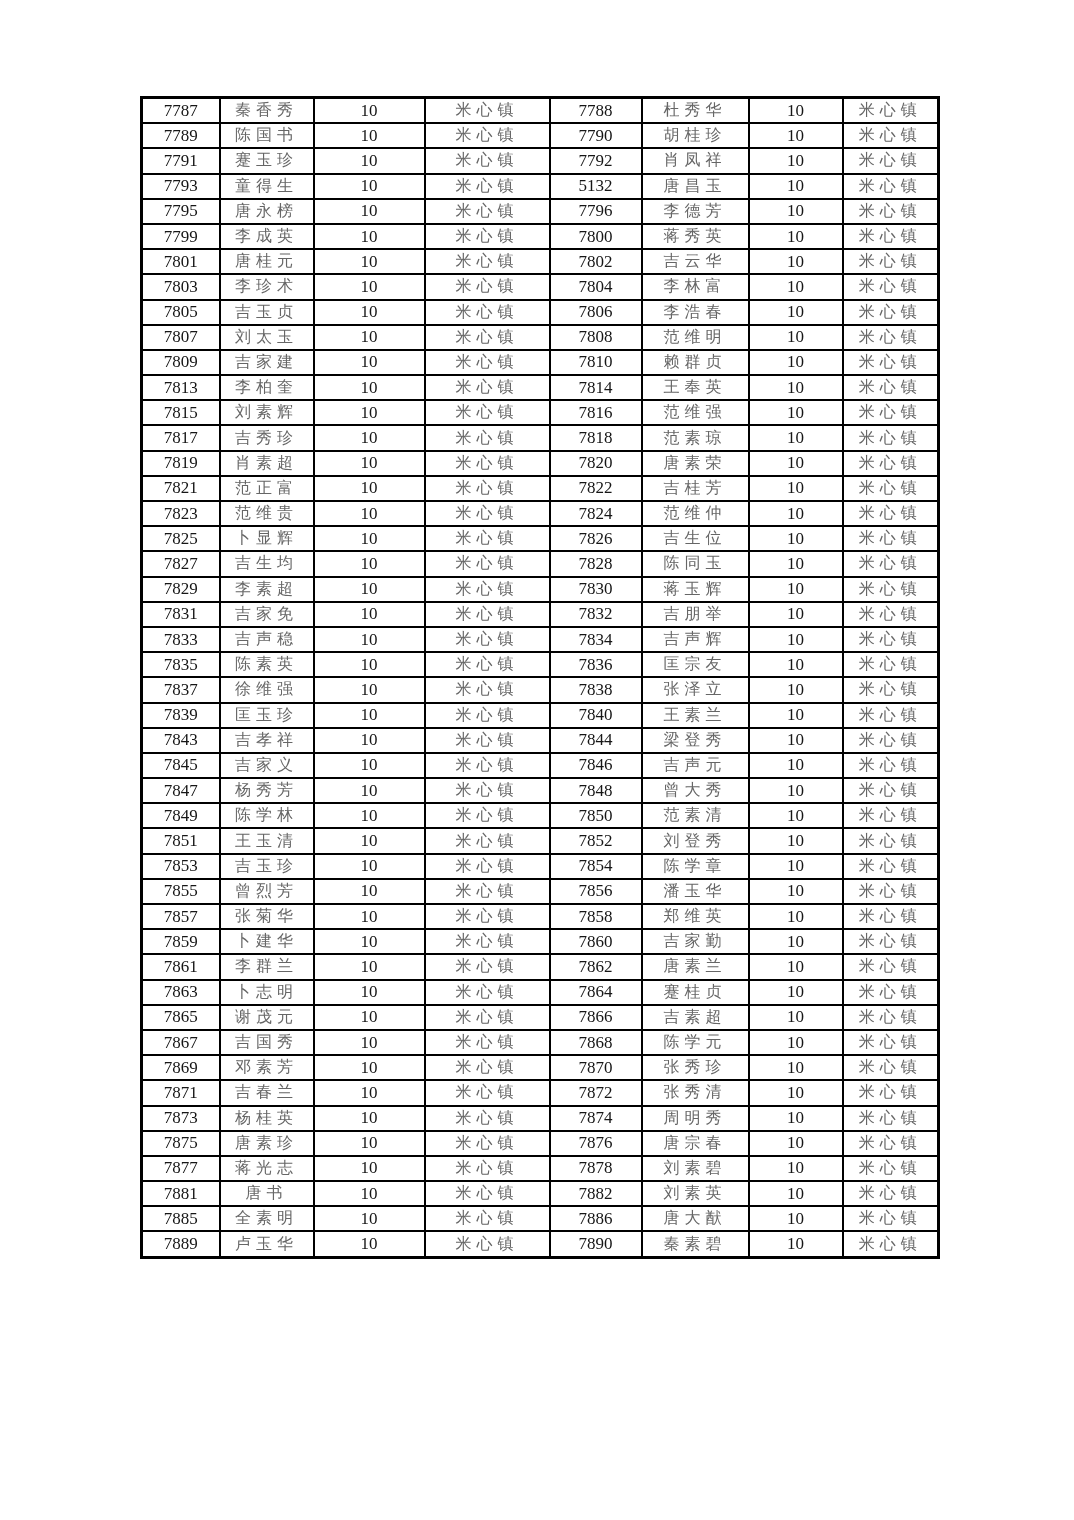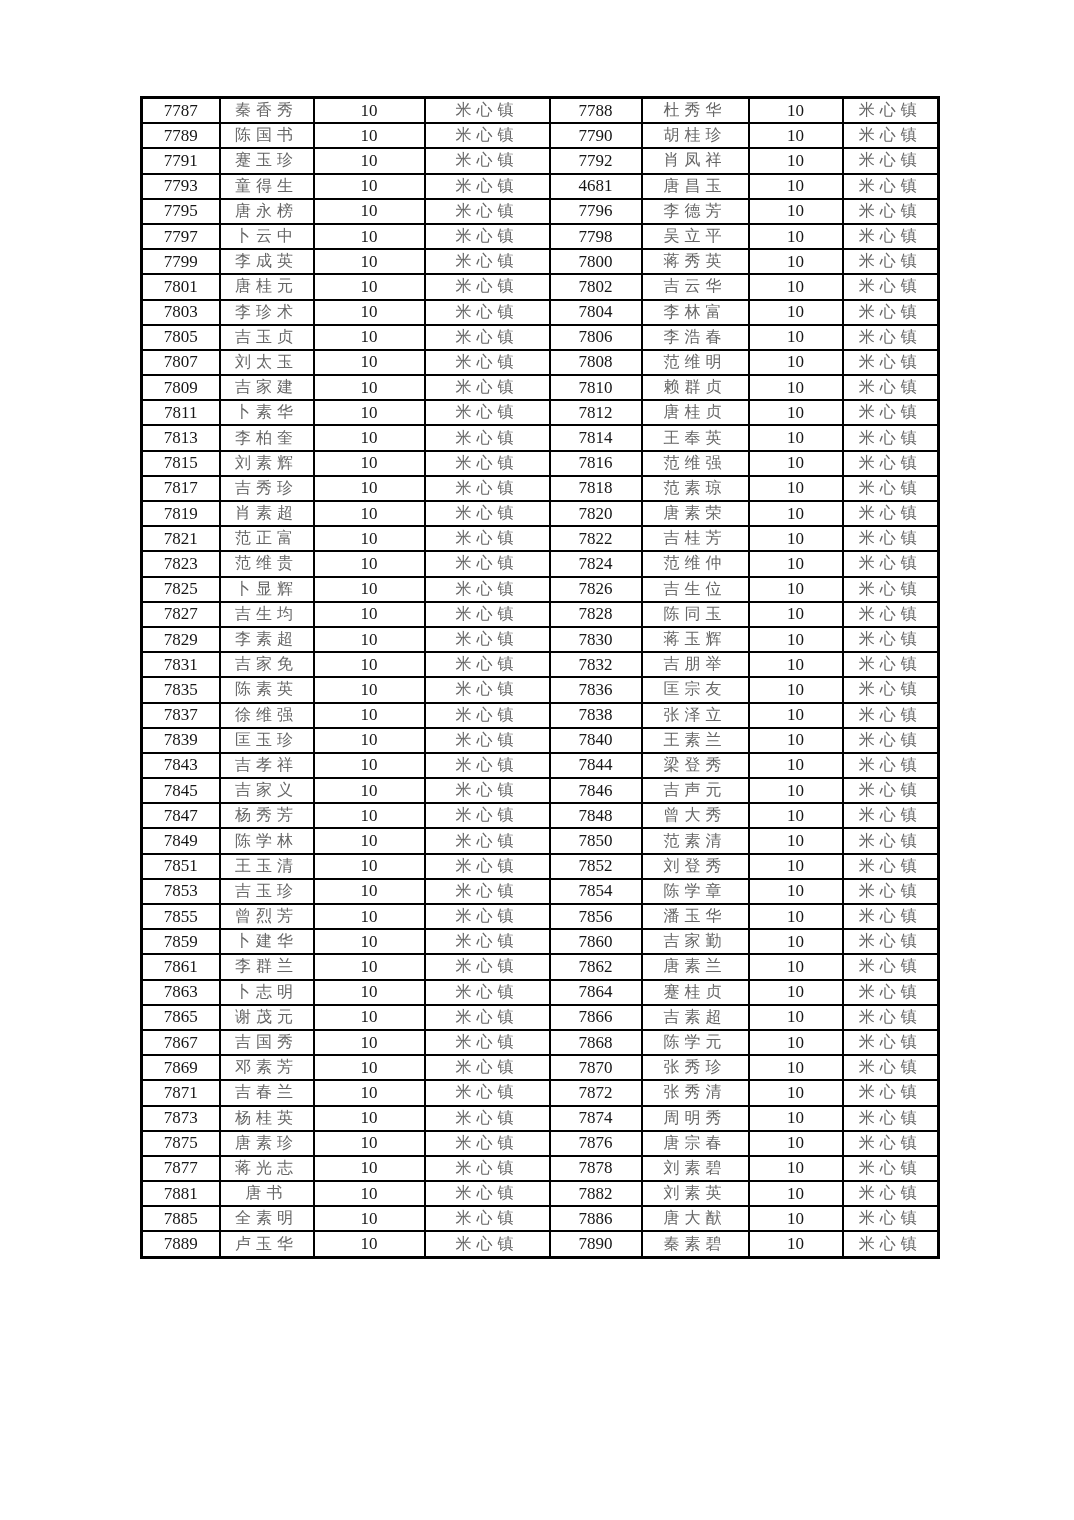--- a/index.html
+++ b/index.html
@@ -94,46 +94,36 @@
           <td class="num">7792</td>
           <td class="cjk">肖凤祥</td>
           <td class="num">10</td>
           <td class="cjk">米心镇</td>
         </tr>
         <tr>
           <td class="num">7793</td>
           <td class="cjk">童得生</td>
           <td class="num">10</td>
           <td class="cjk">米心镇</td>
-          <td class="num">4681</td>
+          <td class="num">5132</td>
           <td class="cjk">唐昌玉</td>
           <td class="num">10</td>
           <td class="cjk">米心镇</td>
         </tr>
         <tr>
           <td class="num">7795</td>
           <td class="cjk">唐永榜</td>
           <td class="num">10</td>
           <td class="cjk">米心镇</td>
           <td class="num">7796</td>
           <td class="cjk">李德芳</td>
           <td class="num">10</td>
           <td class="cjk">米心镇</td>
         </tr>
         <tr>
-          <td class="num">7797</td>
-          <td class="cjk">卜云中</td>
-          <td class="num">10</td>
-          <td class="cjk">米心镇</td>
-          <td class="num">7798</td>
-          <td class="cjk">吴立平</td>
-          <td class="num">10</td>
-          <td class="cjk">米心镇</td>
-        </tr>
-        <tr>
           <td class="num">7799</td>
           <td class="cjk">李成英</td>
           <td class="num">10</td>
           <td class="cjk">米心镇</td>
           <td class="num">7800</td>
           <td class="cjk">蒋秀英</td>
           <td class="num">10</td>
           <td class="cjk">米心镇</td>
         </tr>
         <tr>
@@ -180,30 +170,20 @@
           <td class="num">7809</td>
           <td class="cjk">吉家建</td>
           <td class="num">10</td>
           <td class="cjk">米心镇</td>
           <td class="num">7810</td>
           <td class="cjk">赖群贞</td>
           <td class="num">10</td>
           <td class="cjk">米心镇</td>
         </tr>
         <tr>
-          <td class="num">7811</td>
-          <td class="cjk">卜素华</td>
-          <td class="num">10</td>
-          <td class="cjk">米心镇</td>
-          <td class="num">7812</td>
-          <td class="cjk">唐桂贞</td>
-          <td class="num">10</td>
-          <td class="cjk">米心镇</td>
-        </tr>
-        <tr>
           <td class="num">7813</td>
           <td class="cjk">李柏奎</td>
           <td class="num">10</td>
           <td class="cjk">米心镇</td>
           <td class="num">7814</td>
           <td class="cjk">王奉英</td>
           <td class="num">10</td>
           <td class="cjk">米心镇</td>
         </tr>
         <tr>
@@ -290,20 +270,30 @@
           <td class="num">7831</td>
           <td class="cjk">吉家免</td>
           <td class="num">10</td>
           <td class="cjk">米心镇</td>
           <td class="num">7832</td>
           <td class="cjk">吉朋举</td>
           <td class="num">10</td>
           <td class="cjk">米心镇</td>
         </tr>
         <tr>
+          <td class="num">7833</td>
+          <td class="cjk">吉声稳</td>
+          <td class="num">10</td>
+          <td class="cjk">米心镇</td>
+          <td class="num">7834</td>
+          <td class="cjk">吉声辉</td>
+          <td class="num">10</td>
+          <td class="cjk">米心镇</td>
+        </tr>
+        <tr>
           <td class="num">7835</td>
           <td class="cjk">陈素英</td>
           <td class="num">10</td>
           <td class="cjk">米心镇</td>
           <td class="num">7836</td>
           <td class="cjk">匡宗友</td>
           <td class="num">10</td>
           <td class="cjk">米心镇</td>
         </tr>
         <tr>
@@ -386,20 +376,30 @@
           <td class="num">10</td>
           <td class="cjk">米心镇</td>
         </tr>
         <tr>
           <td class="num">7855</td>
           <td class="cjk">曾烈芳</td>
           <td class="num">10</td>
           <td class="cjk">米心镇</td>
           <td class="num">7856</td>
           <td class="cjk">潘玉华</td>
+          <td class="num">10</td>
+          <td class="cjk">米心镇</td>
+        </tr>
+        <tr>
+          <td class="num">7857</td>
+          <td class="cjk">张菊华</td>
+          <td class="num">10</td>
+          <td class="cjk">米心镇</td>
+          <td class="num">7858</td>
+          <td class="cjk">郑维英</td>
           <td class="num">10</td>
           <td class="cjk">米心镇</td>
         </tr>
         <tr>
           <td class="num">7859</td>
           <td class="cjk">卜建华</td>
           <td class="num">10</td>
           <td class="cjk">米心镇</td>
           <td class="num">7860</td>
           <td class="cjk">吉家勤</td>

